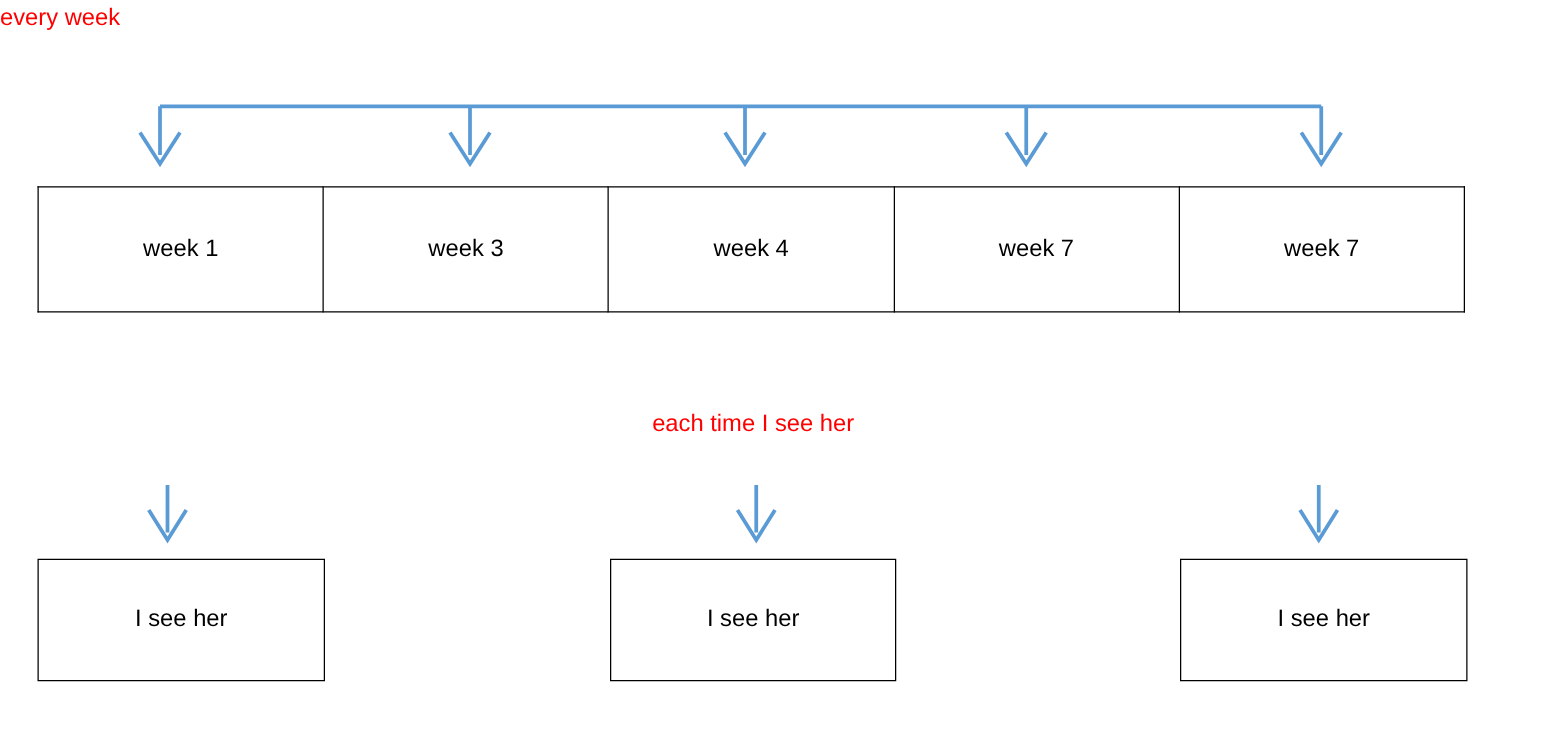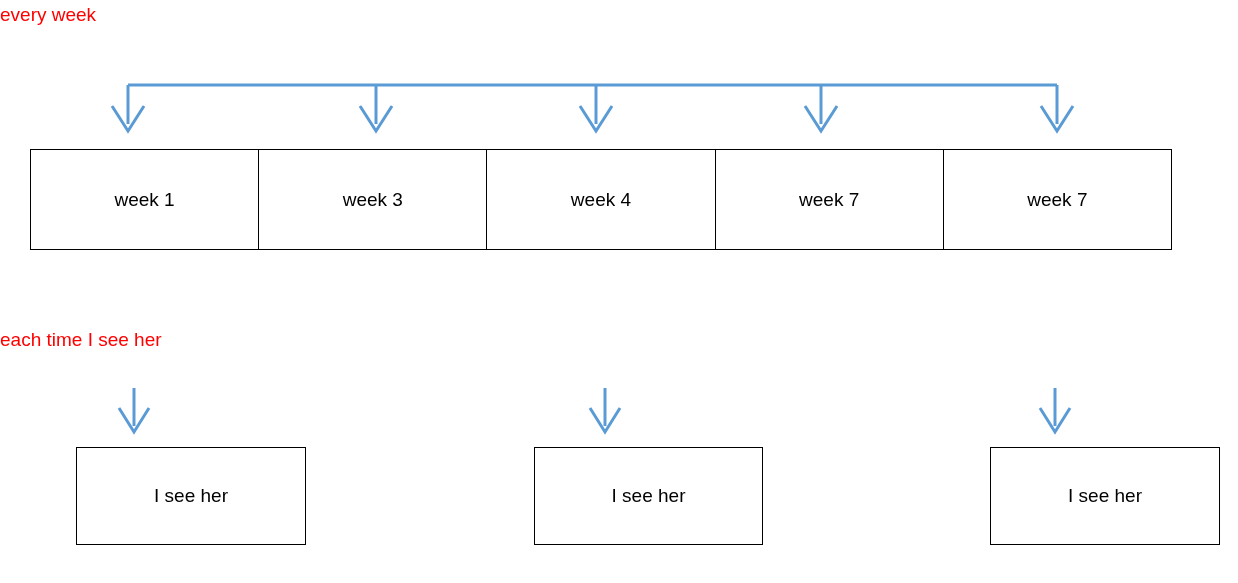--- a/index.html
+++ b/index.html
@@ -32,21 +32,21 @@
   }
   #caption-every-week {
     left: 0;
     top: 3px;
     width: 1190px;
   }
   #caption-each-time {
     left: 0;
     top: 328px;
     width: 1205px;
-    text-align: left;
+    text-align: center;
   }
   
   .arrow-layer {
     position: absolute;
     left: 0; top: 0;
     width: 1238px;
     height: 583px;
     pointer-events: none;
   }
   
@@ -74,21 +74,20 @@
     height: 98px;
     border: 1.4px solid #000000;
     box-sizing: border-box;
     display: flex;
     align-items: center;
     justify-content: center;
     font-size: 19px;
     color: #000000;
     background: #ffffff;
     font-family: "Liberation Sans", sans-serif;
-    margin-left: 46px;
   }
   #event-box-1 { left: 30px;  top: 447px; width: 230px; }
   #event-box-2 { left: 488px; top: 447px; width: 229px; }
   #event-box-3 { left: 944px; top: 447px; width: 230px; }
 </style>
 </head>
 <body>
 
 <div class="canvas">
 

